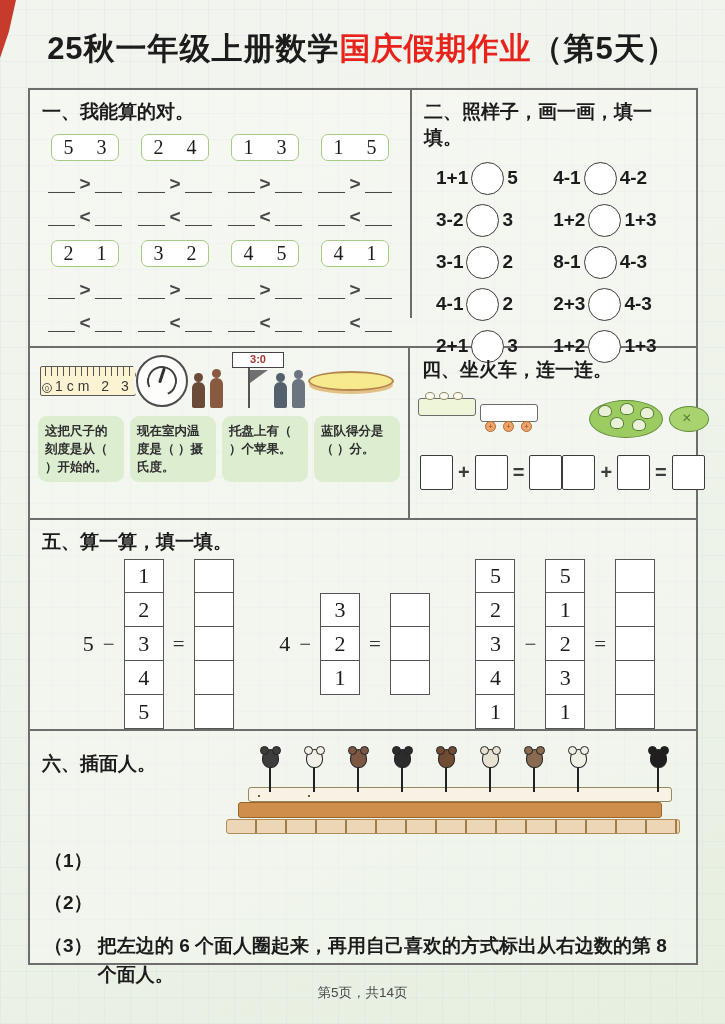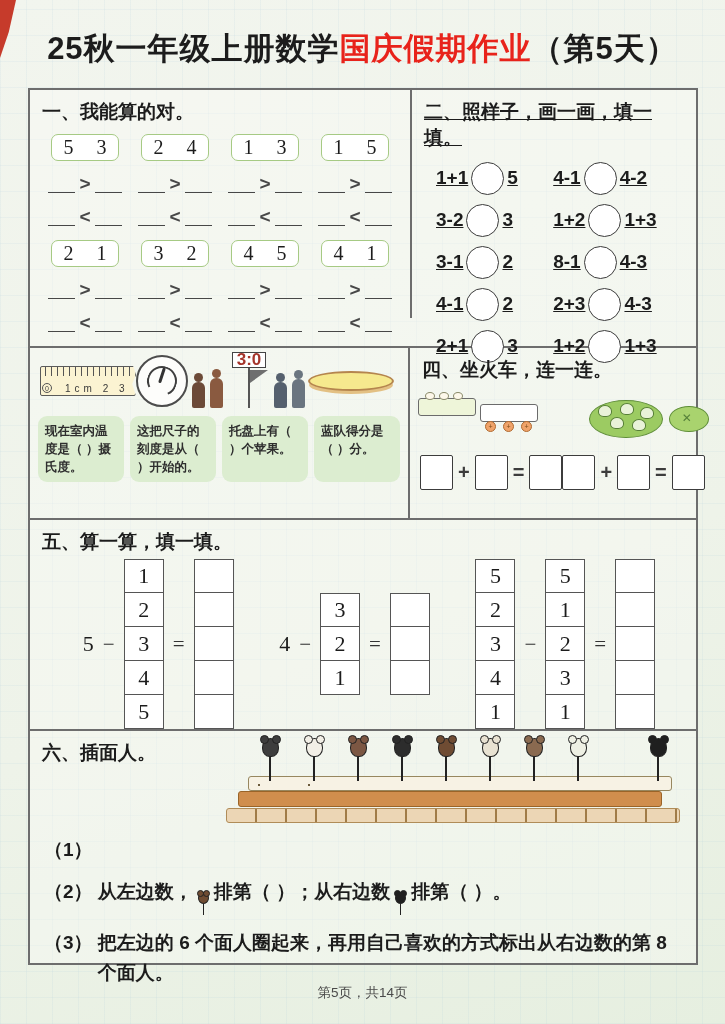--- a/index.html
+++ b/index.html
@@ -36,46 +36,46 @@
   .s1grid { display:flex; flex-direction:column; justify-content:space-around; height:212px; padding:0 10px; }
   .s1row { display:flex; justify-content:space-around; align-items:center; }
   .pairbox { display:flex; width:68px; justify-content:space-around; align-items:center;
     border:1.6px solid #a6ca84; border-radius:7px; background:#fff; height:27px;
     font-family:"Liberation Serif","DejaVu Serif",serif; font-size:20px; }
   .cmp-item { display:flex; align-items:flex-end; }
   .seg { display:inline-block; width:27px; height:15px; border-bottom:1.7px solid #474747; }
   .sym { font-size:19px; font-weight:bold; color:#474747; margin:0 4px; line-height:1; }
 
   
-  .sec2 { height:256px;text-decoration:underline; }
+  .sec2 { height:256px; }
   .s2grid { display:grid; grid-template-columns:1fr 1.15fr; row-gap:0; padding:4px 8px 0 24px; }
   .s2row { display:flex; align-items:center; height:42px; font-size:19px; font-weight:bold; }
   .s2row .expr { white-space:nowrap; }
   .circle { width:33px; height:33px; border:1.8px solid #3b3b3b; border-radius:50%;
     background:#fff; margin:0 3px; flex:none; }
 
   
   .sec3 { height:170px; }
   .s3imgs { display:flex; align-items:center; justify-content:space-between; padding:4px 14px 0 10px; height:62px; }
   .ruler { position:relative; width:96px; height:30px; background:#fbf3d2; border:1.6px solid #5a5a5a;
     border-radius:2px; clip-path:polygon(0 0,97% 0,100% 30%,96% 60%,100% 100%,0 100%); }
   .ruler .ticks { position:absolute; top:0; left:4px; right:4px; height:9px;
     background:repeating-linear-gradient(90deg,#555 0 1px,transparent 1px 6px); }
-  .ruler .lbl { position:absolute; bottom:1px; left:24px; font-size:10px; color:#3a3a3a; letter-spacing:4px; }
+  .ruler .lbl { position:absolute; bottom:1px; left:14px; font-size:14px; color:#3a3a3a; letter-spacing:4px; }
   .ruler .zero { position:absolute; bottom:2px; left:1px; width:10px; height:10px; border:1px solid #555;
     border-radius:50%; font-size:7px; text-align:center; line-height:9px; color:#444; }
   .dial { width:52px; height:52px; border:2px solid #4c4c4c; border-radius:50%; background:#fdfdfb;
     position:relative; }
   .dial .inner { position:absolute; inset:9px; border:2.5px solid #3f3f3f; border-radius:50%;
     border-bottom-color:transparent; transform:rotate(20deg); }
   .dial .needle { position:absolute; left:50%; top:50%; width:3px; height:16px; background:#333;
     transform:translate(-50%,-85%) rotate(18deg); border-radius:2px; }
   .score-scene { position:relative; width:120px; height:58px; }
-  .sboard { position:absolute; left:44px; top:0; width:34px; height:16px; background:#fff;
-    border:1.8px solid #444; font-size:17px; font-weight:bold; color:#a5342a; text-align:center; line-height:13px; }
+  .sboard { position:absolute; left:44px; top:0; width:52px; height:16px; background:#fff;
+    border:1.8px solid #444; font-size:11px; font-weight:bold; color:#a5342a; text-align:center; line-height:13px; }
   .spole { position:absolute; left:60px; top:16px; width:2px; height:40px; background:#555; }
   .sflag { position:absolute; left:62px; top:18px; width:0; height:0;
     border-top:13px solid #6f6f6f; border-right:18px solid transparent; }
   .kid { position:absolute; bottom:2px; width:13px; height:26px; border-radius:6px 6px 2px 2px; }
   .kid::before { content:""; position:absolute; top:-9px; left:2px; width:9px; height:9px;
     border-radius:50%; background:inherit; }
   .k1 { left:4px;  background:#6c4a38; } .k2 { left:22px; background:#8a5a40; height:30px; }
   .k3 { left:86px; background:#55606e; } .k4 { left:104px; background:#6a7580; height:29px; }
   .plate { width:86px; height:20px; background:#f6e98e; border:2px solid #b5854e; border-radius:50%;
     box-shadow:0 4px 0 -1px #e3c083; }
@@ -111,21 +111,21 @@
   .ex { display:flex; align-items:center; gap:9px;
     font-family:"Liberation Serif","DejaVu Serif",serif; font-size:22px; }
   .numcol { display:flex; flex-direction:column; }
   .numcol .tcell { width:40px; height:34px; border:1.5px solid #555; border-top:none;
     display:flex; align-items:center; justify-content:center; background:#fff; }
   .numcol .tcell:first-child { border-top:1.5px solid #555; }
   .op { font-size:21px; color:#333; }
 
   
   .sec6 { flex:1; }
-  .s6head { display:flex; align-items:flex-start; }
+  .s6head { display:flex; align-items:flex-start;margin-top:11px; }
   .stand { position:relative; width:470px; height:92px; margin-left:60px; margin-top:2px; }
   .bar-top { position:absolute; bottom:34px; left:22px; right:24px; height:15px; background:#f7f2e4;
     border:1.5px solid #97875f; border-radius:3px;
     background-image:radial-gradient(circle 1.5px at 10px 8px,#6a5a3a 95%,transparent), radial-gradient(circle 1.5px at 60px 8px,#6a5a3a 95%,transparent); }
   .bar-mid { position:absolute; bottom:18px; left:12px; right:34px; height:16px; background:#d08e4d;
     border:1.5px solid #9a6428; border-radius:3px; }
   .bar-low { position:absolute; bottom:2px; left:0; right:16px; height:15px; background:#ecd6b5;
     border:1.5px solid #b08c58; border-radius:3px;
     background-image:repeating-linear-gradient(90deg,transparent 0 28px,#a07c48 28px 30px); }
   .puppets { position:absolute; bottom:44px; left:34px; display:flex; gap:24px; }
@@ -366,22 +366,22 @@
           <div class="spole"></div>
           <div class="sflag"></div>
           <div class="kid k1"></div>
           <div class="kid k2"></div>
           <div class="kid k3"></div>
           <div class="kid k4"></div>
         </div>
         <div class="plate"></div>
       </div>
       <div class="s3caps">
+        <div class="cap">这把尺子的刻度是从（ ）开始的。</div>
         <div class="cap">现在室内温度是（ ）摄氏度。</div>
-        <div class="cap">这把尺子的刻度是从（ ）开始的。</div>
         <div class="cap">托盘上有（ ）个苹果。</div>
         <div class="cap">蓝队得分是（ ）分。</div>
       </div>
     </div>
 
     <div class="cell-r sec4">
       <h2 class="sec-title">四、坐火车，连一连。</h2>
       <div class="s4imgs">
         <div class="trains">
           <div class="car c1">
@@ -538,27 +538,21 @@
                 <div class="pstick"></div>
               </div>
           </div>
         </div>
       </div>
       <div class="questions">
         <div class="q">
           <span>（1）</span>&nbsp;
         </div>
         <div class="q">
-          <span>（2）</span>&nbsp;<p><span>从左边数，</span><span class="mini" style="--c:#6f4c33">
-                <span class="mh"></span>
-                <span class="ms"></span>
-              </span><span>排第（ ）；从右边数</span><span class="mini" style="--c:#1f1f1f">
-                <span class="mh"></span>
-                <span class="ms"></span>
-              </span><span>排第（ ）。</span></p>
+          <span>（2）</span>&nbsp;
         </div>
         <div class="q">
           <span>（3）</span>&nbsp;<p>把左边的 6 个面人圈起来，再用自己喜欢的方式标出从右边数的第 8 个面人。</p>
         </div>
       </div>
     </div>
   </div>
 
 </div>
 

